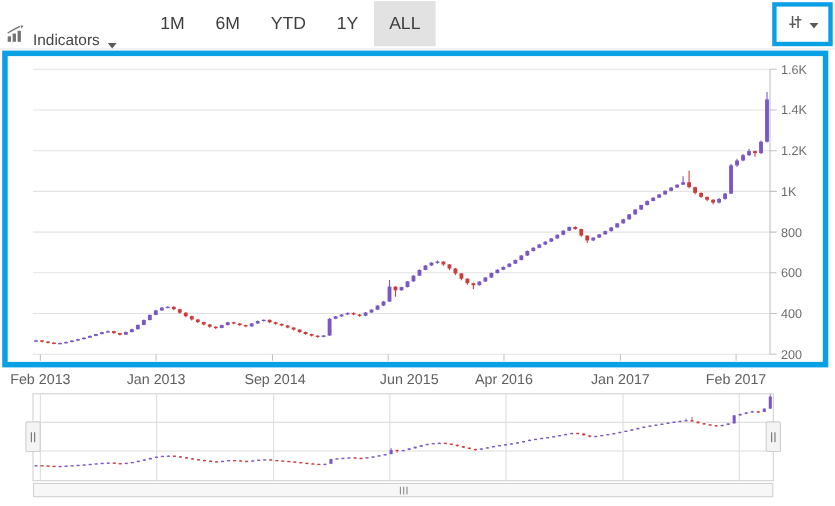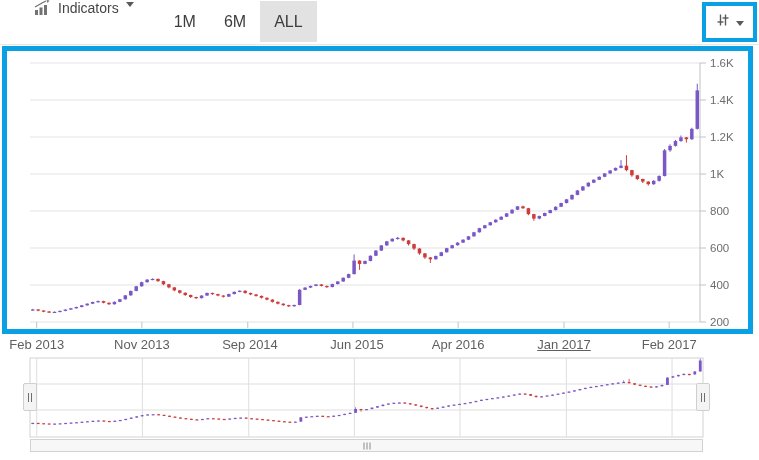--- a/index.html
+++ b/index.html
@@ -2,21 +2,21 @@
 <html><head>
 <meta charset="utf-8">
 <style>
   html,body{margin:0;padding:0;background:#fff;}
   .stage{position:relative;width:759px;height:460px;background:#fff;overflow:hidden;
          font-family:"Liberation Sans",sans-serif;-webkit-font-smoothing:antialiased;}
 
   
   .toolbar{position:absolute;left:0;top:0;width:759px;height:44px;background:#fff;
            border-bottom:1px solid #e8e8e8;display:flex;align-items:stretch;}
-  .ind-btn{display:flex;align-items:flex-start;gap:7px;padding:0 10px 0 34px;cursor:pointer;}
+  .ind-btn{display:flex;align-items:flex-end;gap:7px;padding:0 10px 0 6px;cursor:pointer;}
   .ind-label{font-size:14px;color:#454545;}
   .caret{width:0;height:0;border-left:4.5px solid transparent;border-right:4.5px solid transparent;
          border-top:5px solid #5a5a5a;margin-top:2px;}
   .periods{display:flex;align-items:stretch;margin-left:16px;}
   .period-btn{border:none;background:transparent;font-family:"Liberation Sans",sans-serif;
               font-size:16px;color:#3d3d3d;padding:0 14px;cursor:pointer;height:41px;margin-top:1px;}
   .period-btn.selected{background:#e2e2e2;}
 
   .settings-wrap{position:absolute;right:2px;top:2px;width:55px;height:40px;
                  border:4px solid #09a1e4;background:#fff;box-sizing:border-box;
@@ -58,20 +58,22 @@
           <polyline points="1,7 8,3 12,1" fill="none" stroke="#737373" stroke-width="1.3"></polyline>
           <polygon points="12.5,0 15.5,0.5 13.5,3" fill="#737373"></polygon>
         </svg>
       </span>
       <span class="ind-label">Indicators</span>
       <span class="caret"></span>
     </div>
     <div class="periods">
         <button class="period-btn">1M</button>
         <button class="period-btn">6M</button>
+        <button class="period-btn">YTD</button>
+        <button class="period-btn">1Y</button>
         <button class="period-btn selected">ALL</button>
       </div>
   </div>
 
   <div class="settings-wrap">
     <span>
       <svg width="14" height="14" viewBox="0 0 14 14">
         <line x1="4.5" y1="1.5" x2="4.5" y2="12.5" stroke="#5a5a5a" stroke-width="1.4"></line>
         <line x1="1.5" y1="9" x2="7.5" y2="9" stroke="#5a5a5a" stroke-width="1.4"></line>
         <line x1="9.5" y1="1.5" x2="9.5" y2="12.5" stroke="#5a5a5a" stroke-width="1.4"></line>
@@ -359,25 +361,25 @@
       <line x1="684.829268292683" y1="76.75" x2="684.829268292683" y2="88.96000000000001" stroke="#7a57c5" stroke-width="1"></line>
       <rect x="683.079268292683" y="77.86000000000001" width="3.5" height="10.359999999999985" fill="#7a57c5"></rect>
       <line x1="690.2764227642276" y1="32.72" x2="690.2764227642276" y2="78.6" stroke="#7a57c5" stroke-width="1"></line>
       <rect x="688.5264227642276" y="39.379999999999995" width="3.5" height="38.48000000000002" fill="#7a57c5"></rect>
     </svg>
 
   <div class="main-box"></div>
 
   <div class="xlabels">
       <span class="xlabel" style="left: 36.7px;">Feb 2013</span>
-      <span class="xlabel" style="left: 141.89px;">Nov 2013</span>
+      <span class="xlabel" style="left: 141.89px;">Jan 2013</span>
       <span class="xlabel" style="left: 250px;">Sep 2014</span>
-      <span class="xlabel" style="left: 357px;">Jun 2015</span>
+      <span class="xlabel" style="left: 372px;">Jun 2015</span>
       <span class="xlabel" style="left: 458.13px; text-align: center;">Apr 2016</span>
-      <span class="xlabel" style="left: 563.99px; text-decoration: underline;">Jan 2017</span>
+      <span class="xlabel" style="left: 563.99px;">Jan 2017</span>
       <span class="xlabel" style="left: 669.18px;">Feb 2017</span>
     </div>
 
   <svg id="nav-svg" style="position:absolute;left:7px;top:356px;" width="750" height="98" viewBox="0 0 750 98">
       <rect x="23" y="2" width="673" height="79" fill="none" stroke="#d2d2d2" stroke-width="1"></rect>
       <line x1="23" y1="28" x2="696" y2="28" stroke="#dedede" stroke-width="1"></line>
       <line x1="23" y1="54" x2="696" y2="54" stroke="#dedede" stroke-width="1"></line>
       <line x1="29.73" y1="2" x2="29.73" y2="81" stroke="#dedede" stroke-width="1"></line>
       <line x1="135.39100000000002" y1="2" x2="135.39100000000002" y2="81" stroke="#dedede" stroke-width="1"></line>
       <line x1="241.725" y1="2" x2="241.725" y2="81" stroke="#dedede" stroke-width="1"></line>

